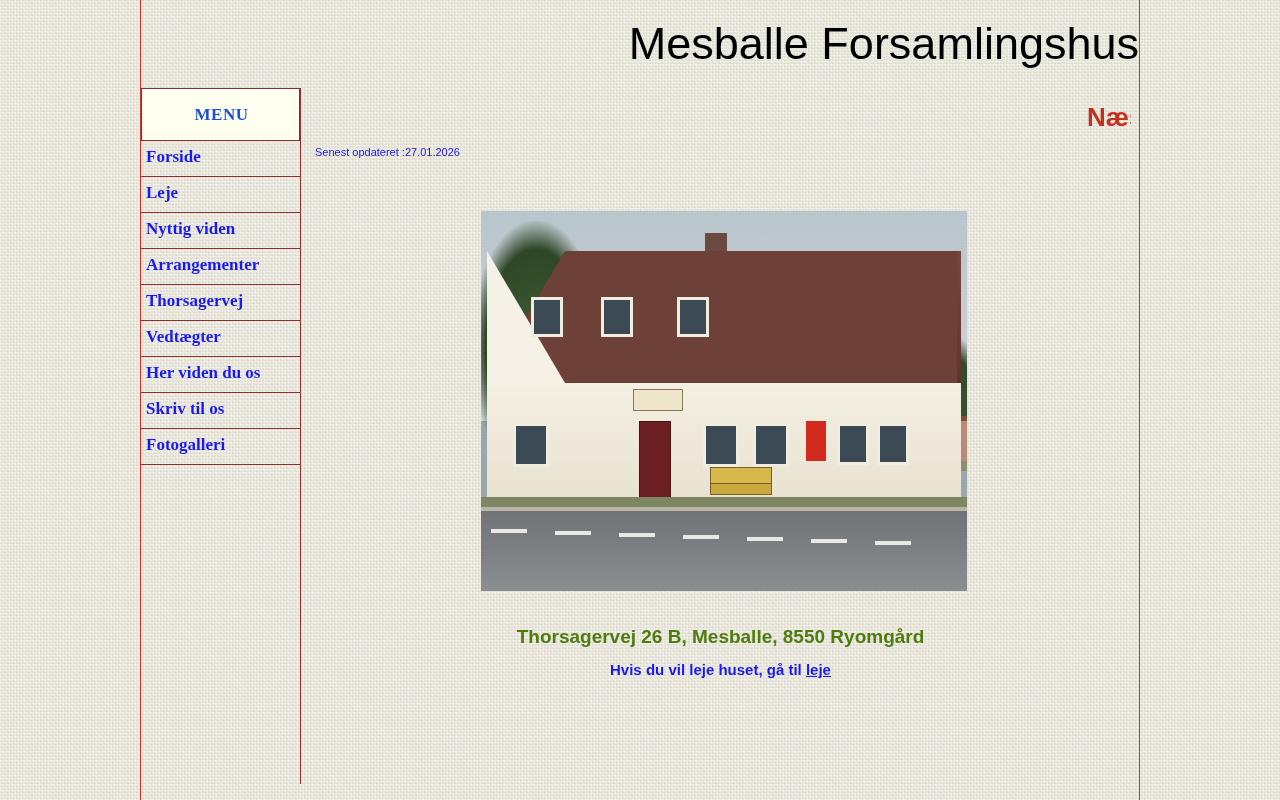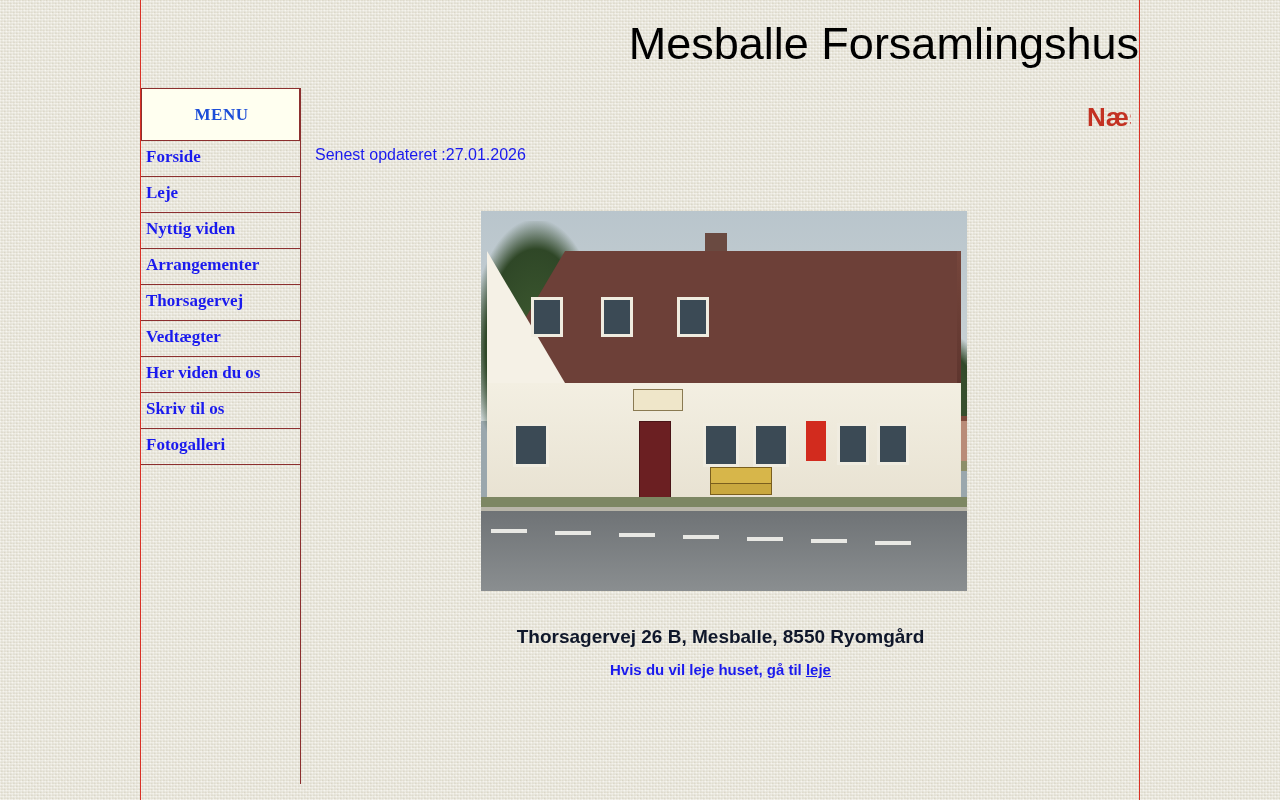--- a/index.html
+++ b/index.html
@@ -118,21 +118,21 @@
     color: #c33122;
     white-space: nowrap;
     overflow: hidden;
     width: 44px;
     text-decoration: none;
   }
   #updated-text {
     position: absolute;
     left: 13px;
     top: 58px;
-    font-size: 16px;
+    font-size: 11px;
     font-family: "Liberation Sans", sans-serif;
     color: #1a1aee;
     white-space: nowrap;
   }
 
   
   #photo {
     position: absolute;
     left: 179px;
     top: 123px;
@@ -227,21 +227,21 @@
 
   #address-line {
     position: absolute;
     left: 0px;
     top: 538px;
     width: 837px;
     text-align: center;
     font-size: 19px;
     font-weight: bold;
     font-family: "Liberation Sans", sans-serif;
-    color: #0f172a;
+    color: #4d7c0f;
     white-space: nowrap;
   }
   #rent-line {
     position: absolute;
     left: 0px;
     top: 573px;
     width: 837px;
     text-align: center;
     font-size: 15px;
     font-weight: bold;

